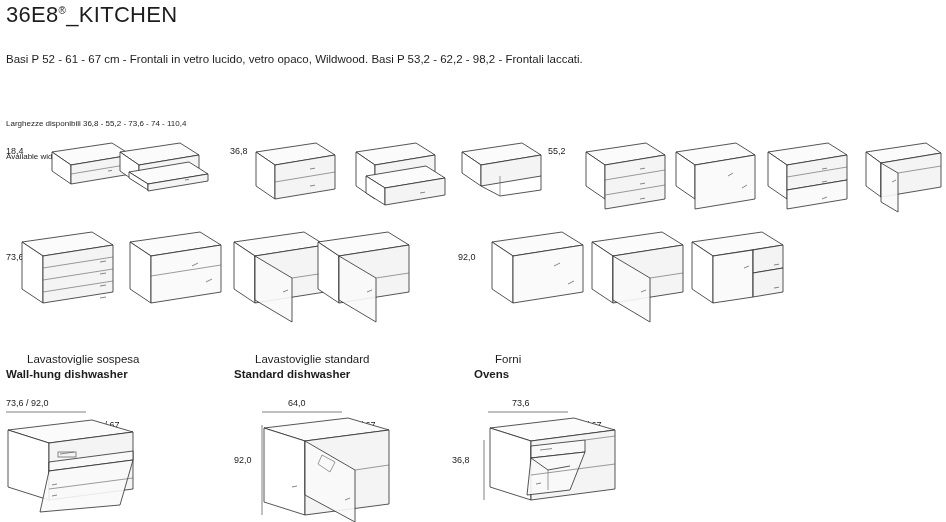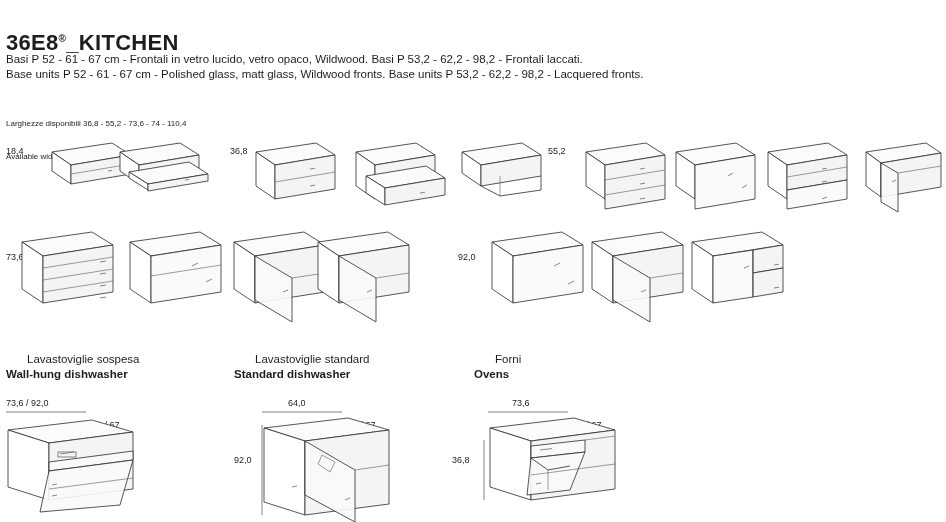--- a/index.html
+++ b/index.html
@@ -19,25 +19,24 @@
     position: relative;
     width: 946px;
     height: 522px;
   }
   
   .title {
     position: absolute;
     left: 6px;
     top: 2px;
     font-size: 22px;
-    font-weight: 700;
+    font-weight: 400;
     letter-spacing: 0.3px;
     color: #1d1d1d;
     white-space: nowrap;
-    margin-top: 28px;
   }
   .title .reg {
     font-size: 10px;
     vertical-align: super;
   }
   .desc {
     position: absolute;
     left: 6px;
     top: 52px;
     font-size: 11.5px;
@@ -128,21 +127,20 @@
 </style>
 </head>
 <body>
 
 <div class="page">
 
   <div class="title"><span>36E8</span><span class="reg">®</span><span>_KITCHEN</span></div>
 
   <div class="desc">
     <div>Basi P 52 - 61 - 67 cm - Frontali in vetro lucido, vetro opaco, Wildwood. Basi P 53,2 - 62,2 - 98,2 - Frontali laccati.</div>
-    <div>Base units P 52 - 61 - 67 cm - Polished glass, matt glass, Wildwood fronts. Base units P 53,2 - 62,2 - 98,2 - Lacquered fronts.</div>
   </div>
 
   <div class="widths">
     <div>Larghezze disponibili 36,8 - 55,2 - 73,6 - 74 - 110,4</div>
     <div>Available widths:  36,8 - 55,2 - 73,6 - 92 - 110,4</div>
   </div>
 
   <div class="dim" style="left:6px; top:146px;">18,4</div>
   <div class="dim" style="left:230px; top:146px;">36,8</div>
   <div class="dim" style="left:548px; top:146px;">55,2</div>

